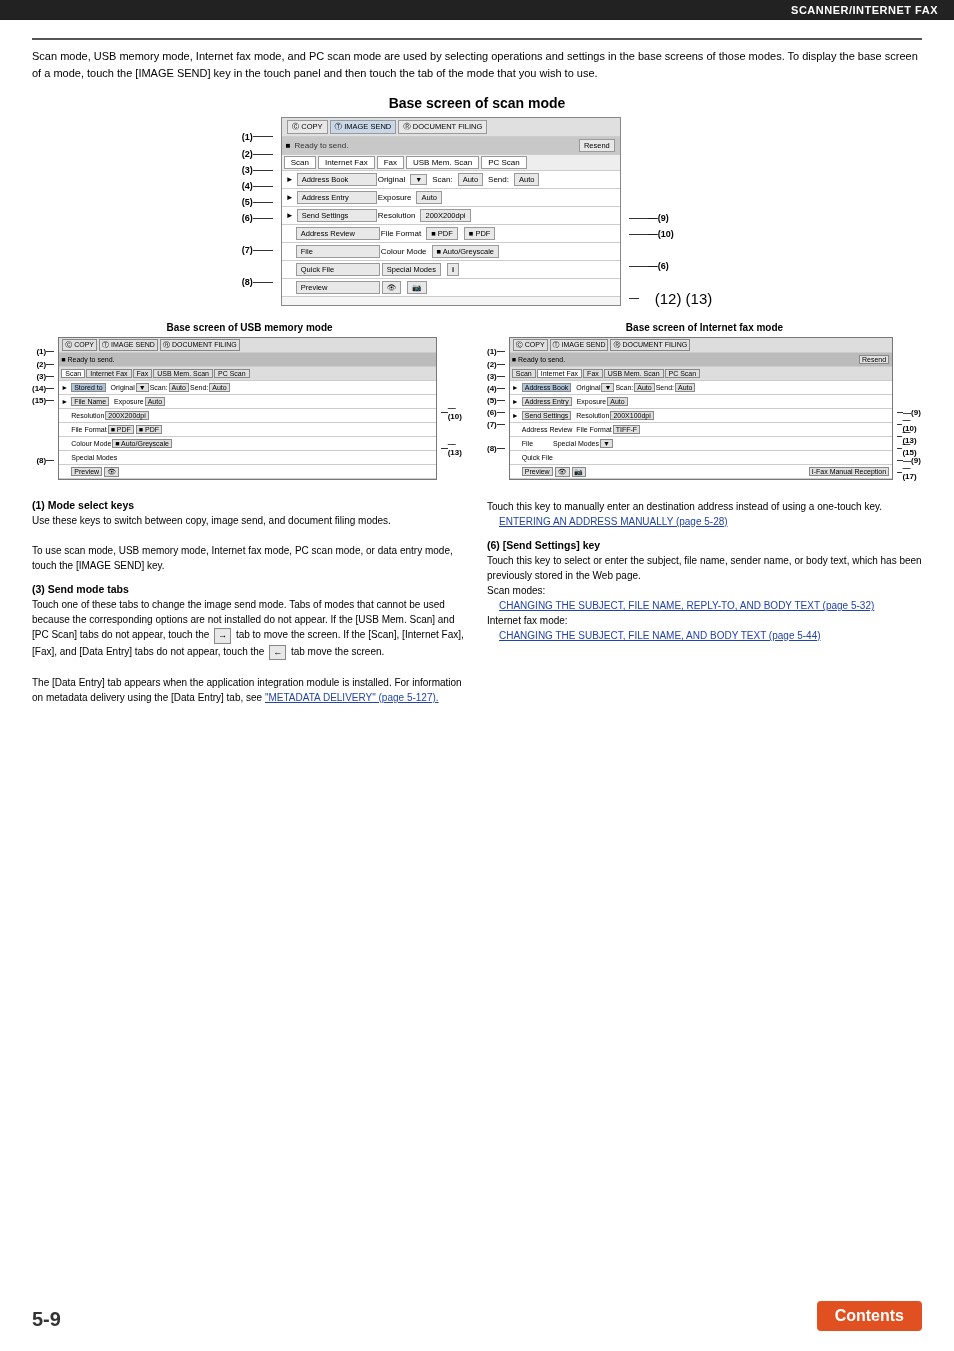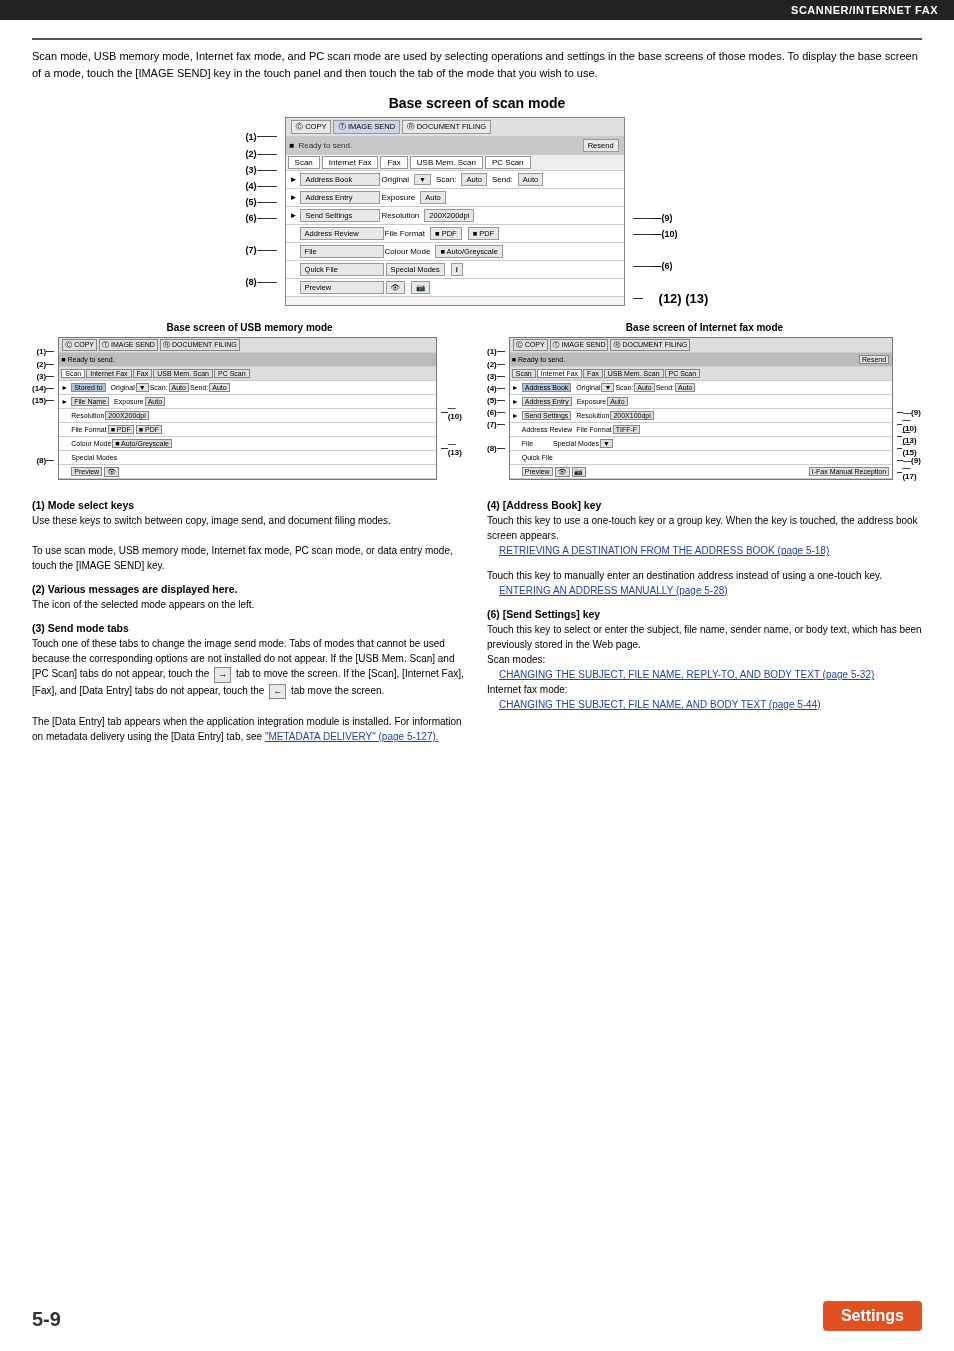--- a/index.html
+++ b/index.html
@@ -384,21 +384,21 @@
           <span style="font-size:9px;font-weight:bold;">—(10)</span>
         </div>
         <div style="height:16px; display:flex; align-items:center;"></div>
         <div style="height:16px; display:flex; align-items:center;">
           <span style="display:inline-block;width:20px;height:1px;background:#333;"></span>
           <span style="font-size:9px;font-weight:bold;">—(6)</span>
         </div>
         <div style="height:16px; display:flex; align-items:center;"></div>
         <div style="height:16px; display:flex; align-items:center;">
           <span style="display:inline-block;width:10px;height:1px;background:#333;"></span>
-          <span style="font-size:13px;font-weight:bold;margin-left:16px;">(12) (13)</span>
+          <span style="font-size:15px;font-weight:normal;margin-left:16px;">(12) (13)</span>
         </div>
       </div>
     </div>
   </div>
 
   <div class="lower-diagrams">
 
     <div class="lower-diagram">
       <div class="lower-diagram-title">Base screen of USB memory mode</div>
 
@@ -662,45 +662,32 @@
     <div class="desc-col">
 
       <div class="desc-item">
         <div class="desc-item-title">(1)  Mode select keys</div>
         <div class="desc-item-text">
           Use these keys to switch between copy, image send, and document filing modes.<br><br>
           To use scan mode, USB memory mode, Internet fax mode, PC scan mode, or data entry mode, touch the [IMAGE SEND] key.
         </div>
       </div>
 
-      <div class="desc-item">
-        <div class="desc-item-title">(2)  Various messages are displayed here.</div>
-        <div class="desc-item-text">
-          The icon of the selected mode appears on the left.
-        </div>
-      </div>
 
       <div class="desc-item">
         <div class="desc-item-title">(3)  Send mode tabs</div>
         <div class="desc-item-text">
           Touch one of these tabs to change the image send mode. Tabs of modes that cannot be used because the corresponding options are not installed do not appear. If the [USB Mem. Scan] and [PC Scan] tabs do not appear, touch the <span class="inline-box">→</span> tab to move the screen. If the [Scan], [Internet Fax], [Fax], and [Data Entry] tabs do not appear, touch the <span class="inline-box">←</span> tab move the screen.<br><br>
           The [Data Entry] tab appears when the application integration module is installed. For information on metadata delivery using the [Data Entry] tab, see <span class="link-text">"METADATA DELIVERY" (page 5-127).</span>
         </div>
       </div>
     </div>
 
     <div class="desc-col">
 
-      <div class="desc-item">
-        <div class="desc-item-title">(4)  [Address Book] key</div>
-        <div class="desc-item-text">
-          Touch this key to use a one-touch key or a group key. When the key is touched, the address book screen appears.<br>
-          <span style="margin-left:12px;"><span class="link-text">RETRIEVING A DESTINATION FROM THE ADDRESS BOOK (page 5-18)</span></span>
-        </div>
-      </div>
 
       <div class="desc-item">
         <div class="desc-item-text">
           Touch this key to manually enter an destination address instead of using a one-touch key.<br>
           <span style="margin-left:12px;"><span class="link-text">ENTERING AN ADDRESS MANUALLY (page 5-28)</span></span>
         </div>
       </div>
 
       <div class="desc-item">
         <div class="desc-item-title">(6)  [Send Settings] key</div>
@@ -711,14 +698,14 @@
           Internet fax mode:<br>
           <span style="margin-left:12px;"><span class="link-text">CHANGING THE SUBJECT, FILE NAME, AND BODY TEXT (page 5-44)</span></span>
         </div>
       </div>
     </div>
   </div>
 </div>
 
 <div class="page-footer">
   <div class="page-number">5-9</div>
-  <div class="contents-btn">Settings</div>
+  <div class="contents-btn">Contents</div>
 </div>
 
 </body></html>

